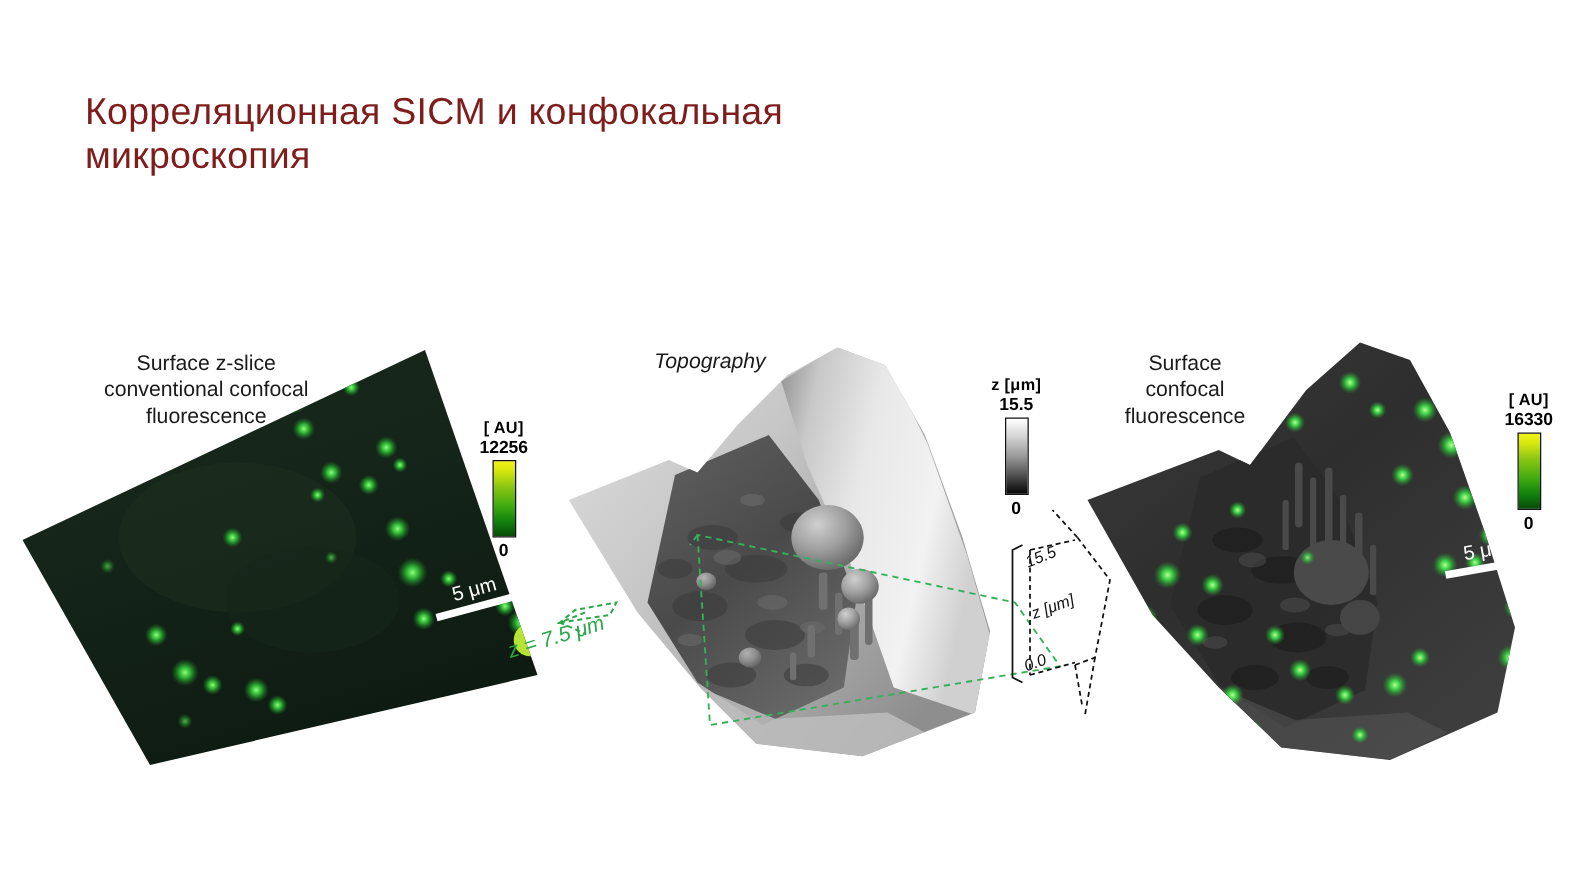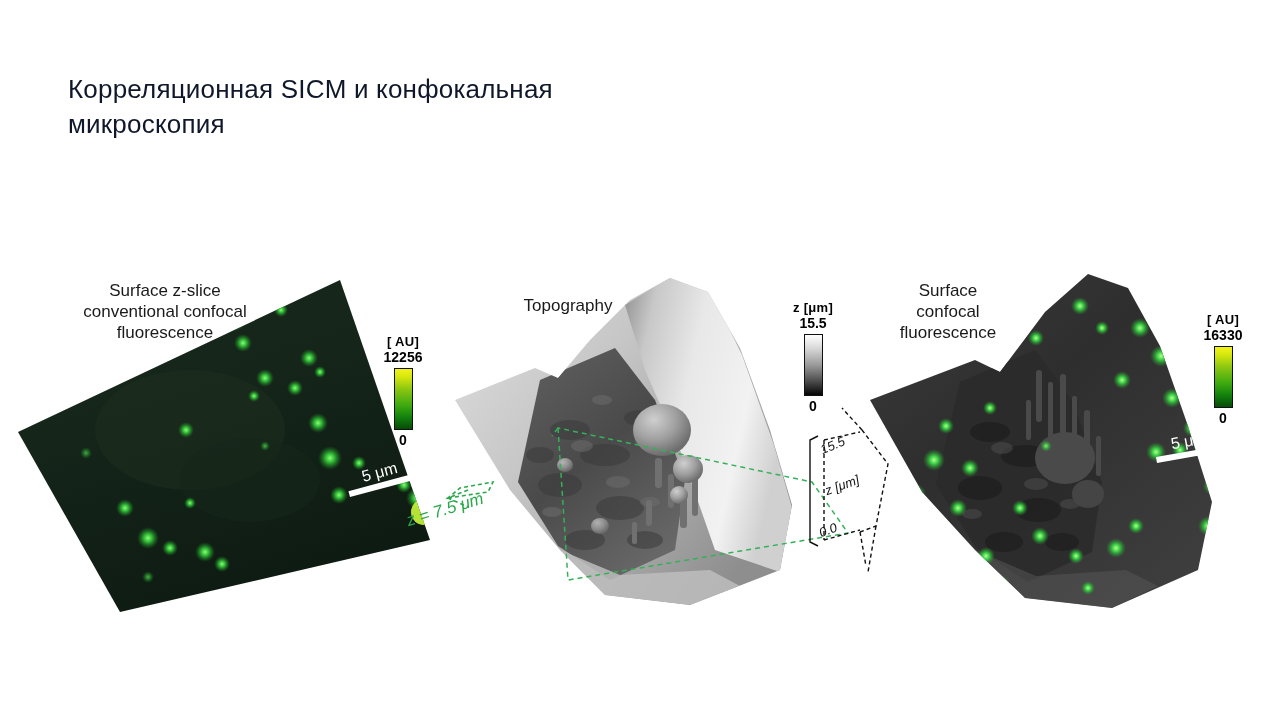--- a/index.html
+++ b/index.html
@@ -19,40 +19,40 @@
     background: #ffffff;
     overflow: hidden;
   }
 
   
   .slide-title {
     position: absolute;
     left: 68px;
     top: 72px;
     width: 620px;
-    font-size: 26px;
+    font-size: 30px;
     line-height: 35px;
-    color: #0f172a;
+    color: #7f1d1d;
     font-weight: 400;
     letter-spacing: 0.2px;
     white-space: pre-line;
   }
 
   
   .panel-caption {
     position: absolute;
     font-size: 17px;
     line-height: 21px;
     color: #1a1a1a;
     text-align: center;
     white-space: pre-line;
     font-weight: 400;
   }
   #caption-1 { left: 50px;  top: 280px; width: 230px; }
-  #caption-2 { left: 498px; top: 295px; width: 140px; }
+  #caption-2 { left: 498px; top: 278px; width: 140px; font-style: italic; }
   #caption-3 { left: 858px; top: 280px; width: 180px; }
 
   
   .cbar-group { position: absolute; width: 90px; text-align: center; }
   .cbar-unit {
     font-size: 13px;
     font-weight: bold;
     color: #000;
     line-height: 15px;
     letter-spacing: 0.3px;

